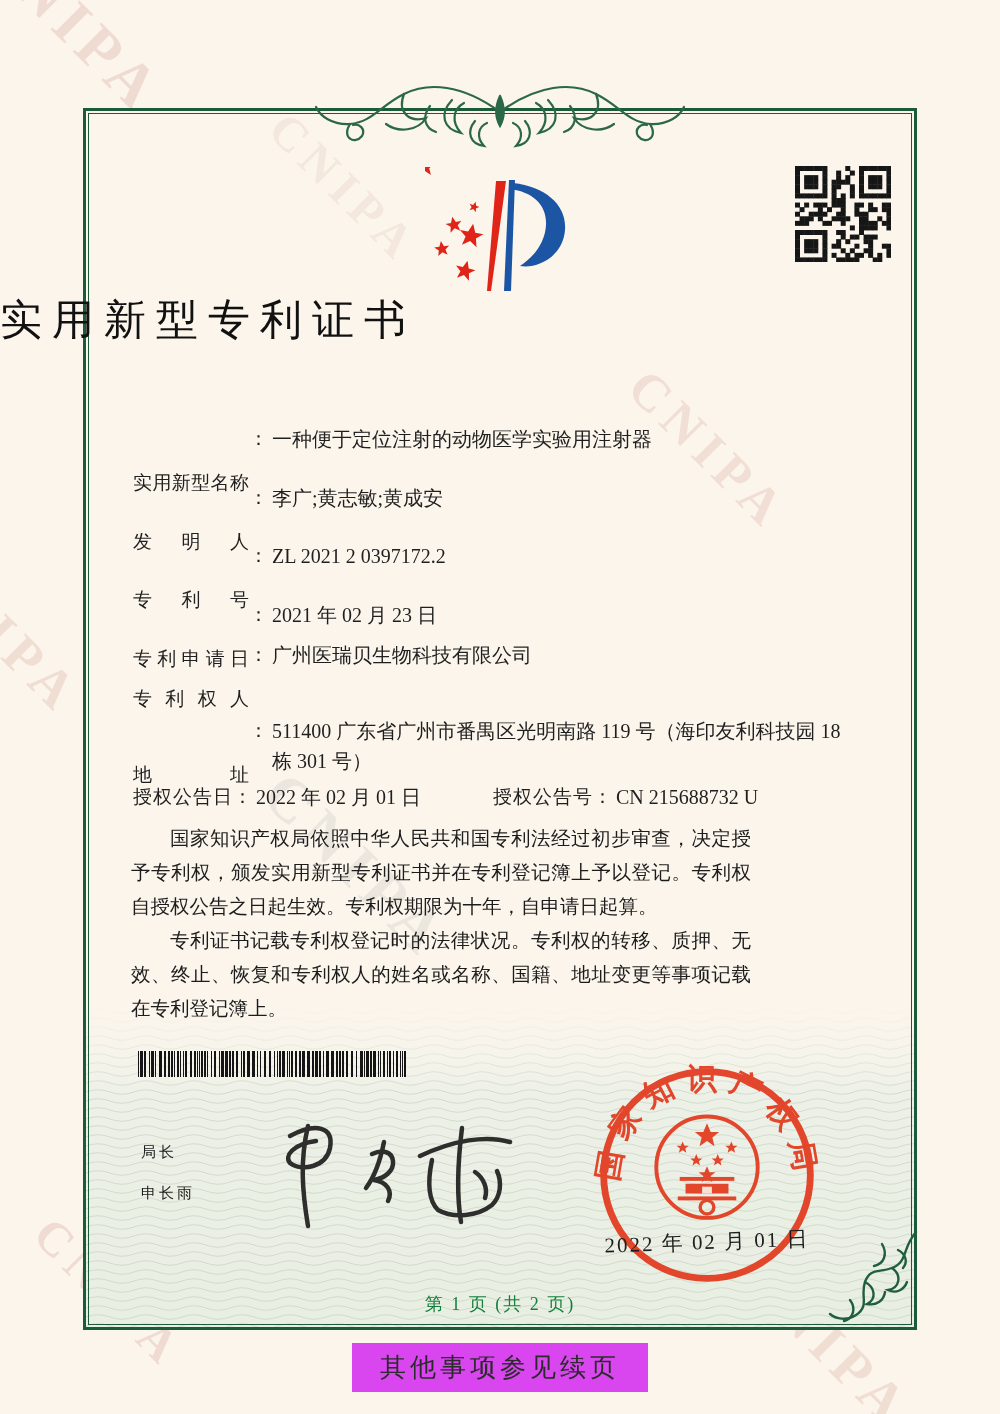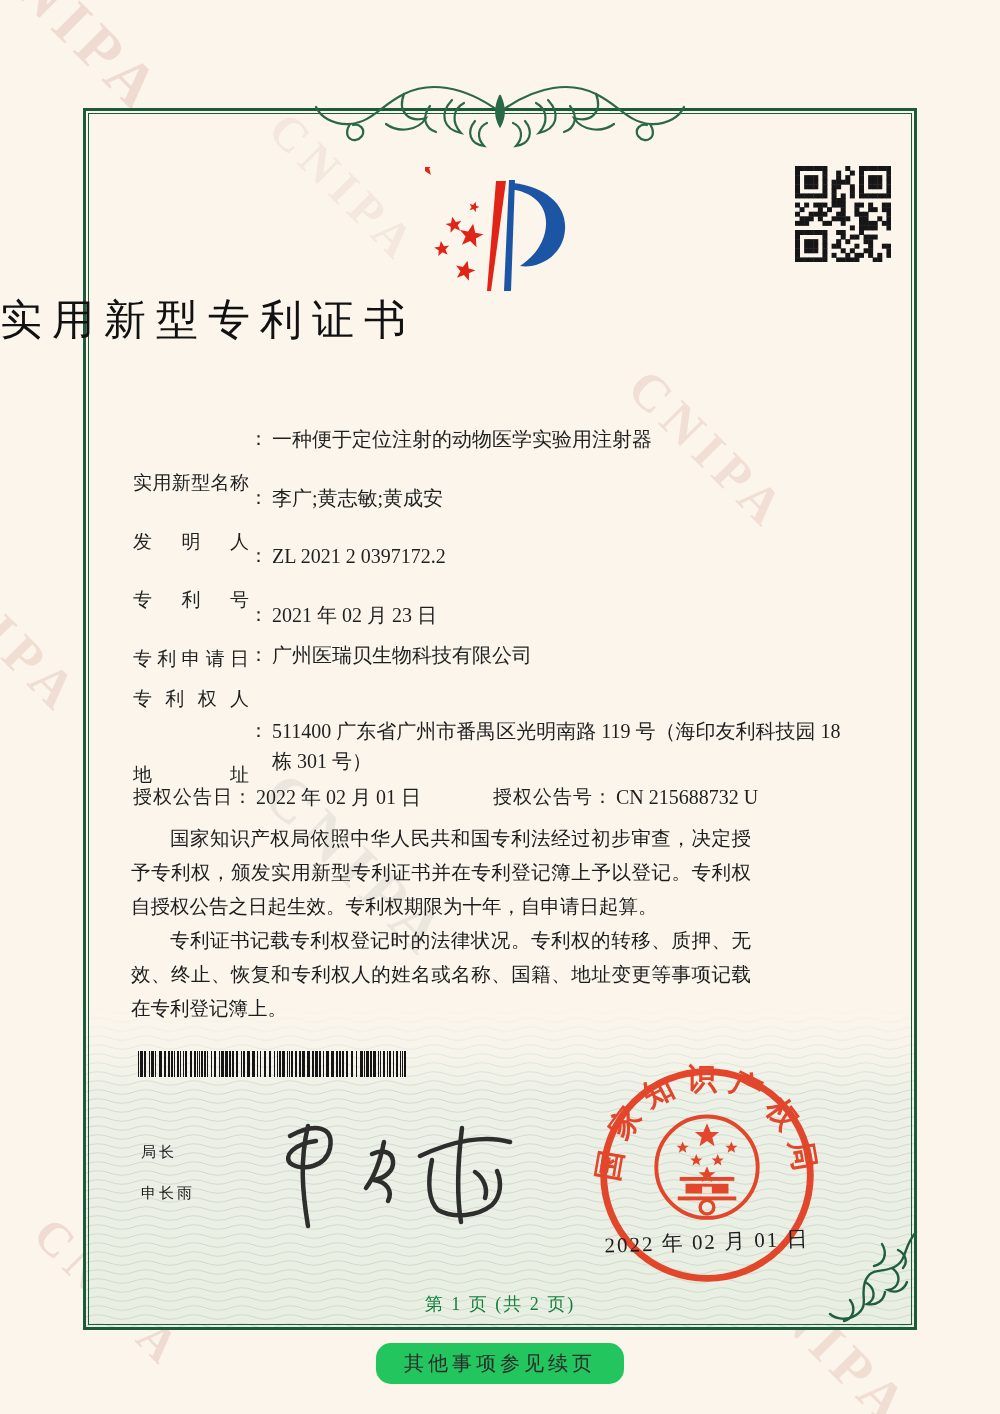--- a/index.html
+++ b/index.html
@@ -27,21 +27,21 @@
   .grant-label{font-size:19px;letter-spacing:1px;flex:none;}
   .paras{position:absolute;left:131px;top:822px;width:620px;font-size:19.5px;
          line-height:34px;text-align:justify;color:#1c1c1c;}
   .paras p{margin:0;text-indent:2em;}
   .signer{position:absolute;left:141px;font-size:15px;color:#1a1a1a;letter-spacing:3px;}
   .seal-wrap{position:absolute;left:590px;top:1055px;width:234px;height:240px;opacity:.93;}
   .seal-date{position:absolute;left:590px;top:1228px;width:234px;text-align:center;
              font-size:21px;color:#1d1d1d;letter-spacing:2px;transform:rotate(-2deg);}
   .page-info{position:absolute;left:0;right:0;top:1292px;text-align:center;font-size:18px;color:#15803d;letter-spacing:2px;}
   .footer-note{position:absolute;left:50%;top:1343px;transform:translateX(-50%);
-               background:#22c55e;padding:7px 28px;font-size:20px;color:#2b2b2b;letter-spacing:4px;border-radius:15px;}
+               background:#d946ef;padding:7px 28px;font-size:26px;color:#2b2b2b;letter-spacing:4px;}
   svg{display:block;}
 </style>
 </head>
 <body>
 
 <div class="page">
 
   <div class="wm" style="left:-45px;top:-15px;font-size:62px;color:rgba(214,160,148,0.30);">CNIPA</div>
   <div class="wm" style="left:250px;top:160px;font-size:48px;color:rgba(214,160,148,0.16);">CNIPA</div>
   <div class="wm" style="left:608px;top:420px;font-size:52px;color:rgba(214,160,148,0.26);">CNIPA</div>

